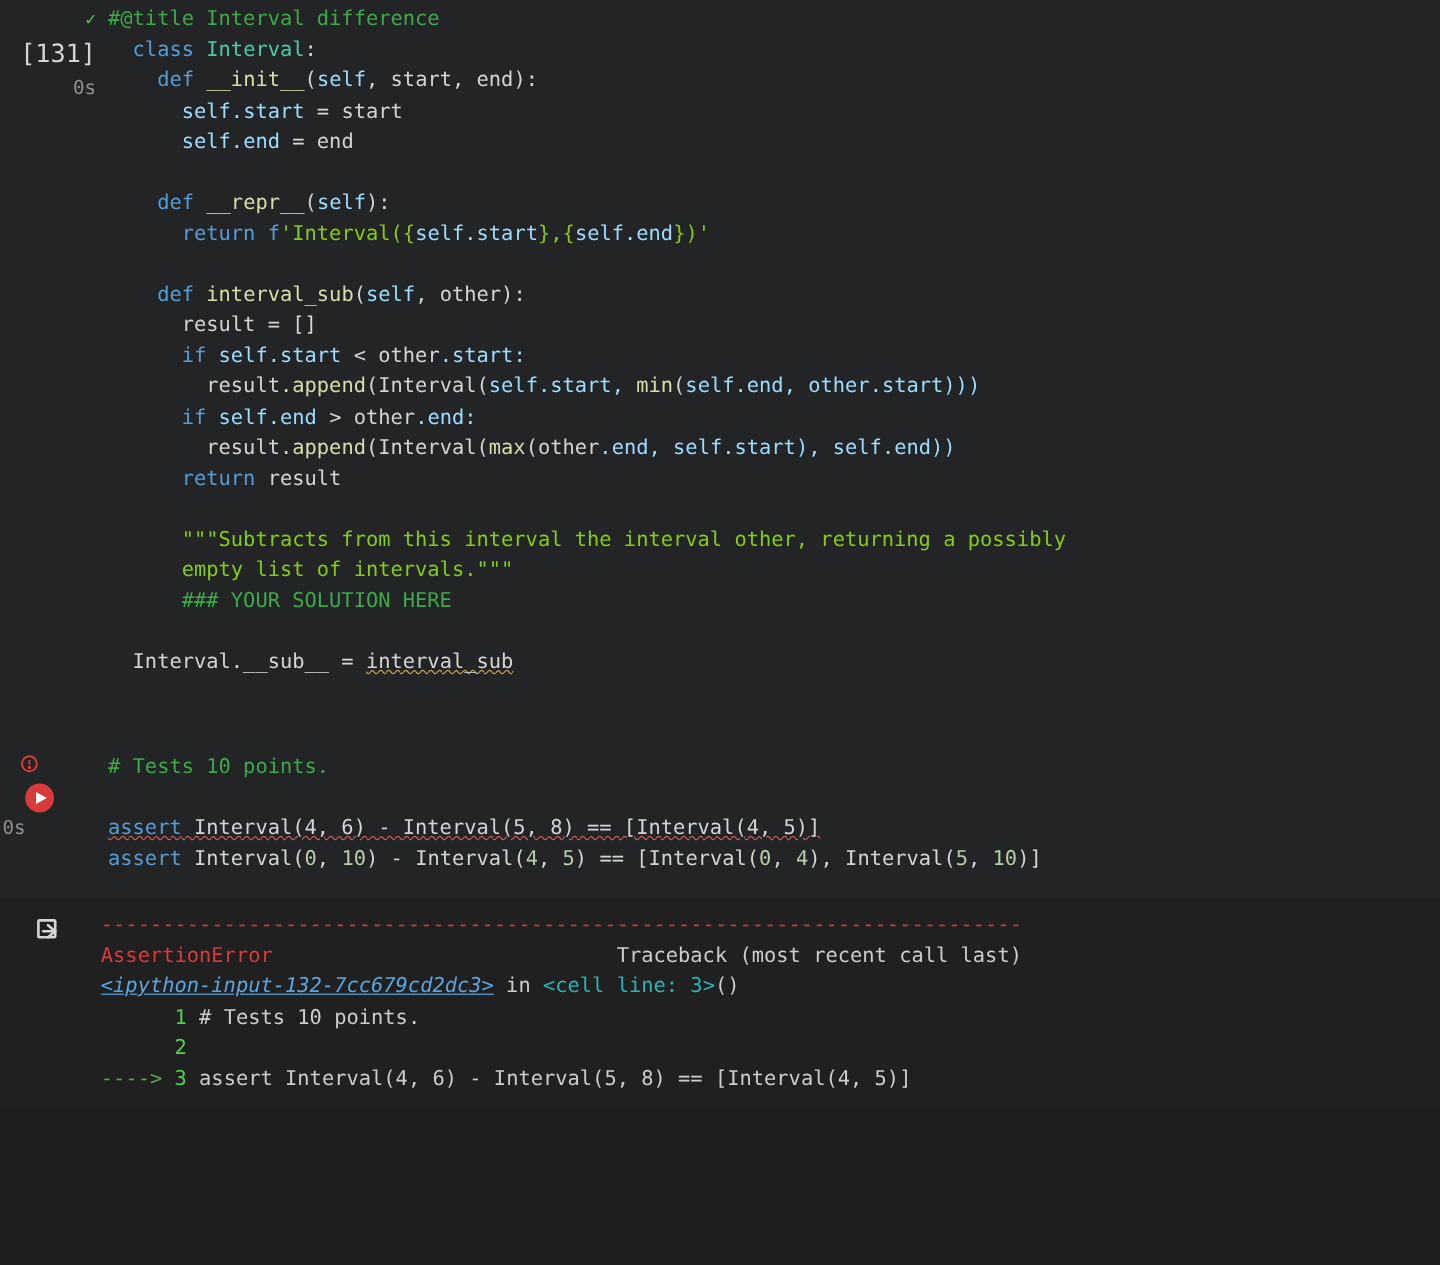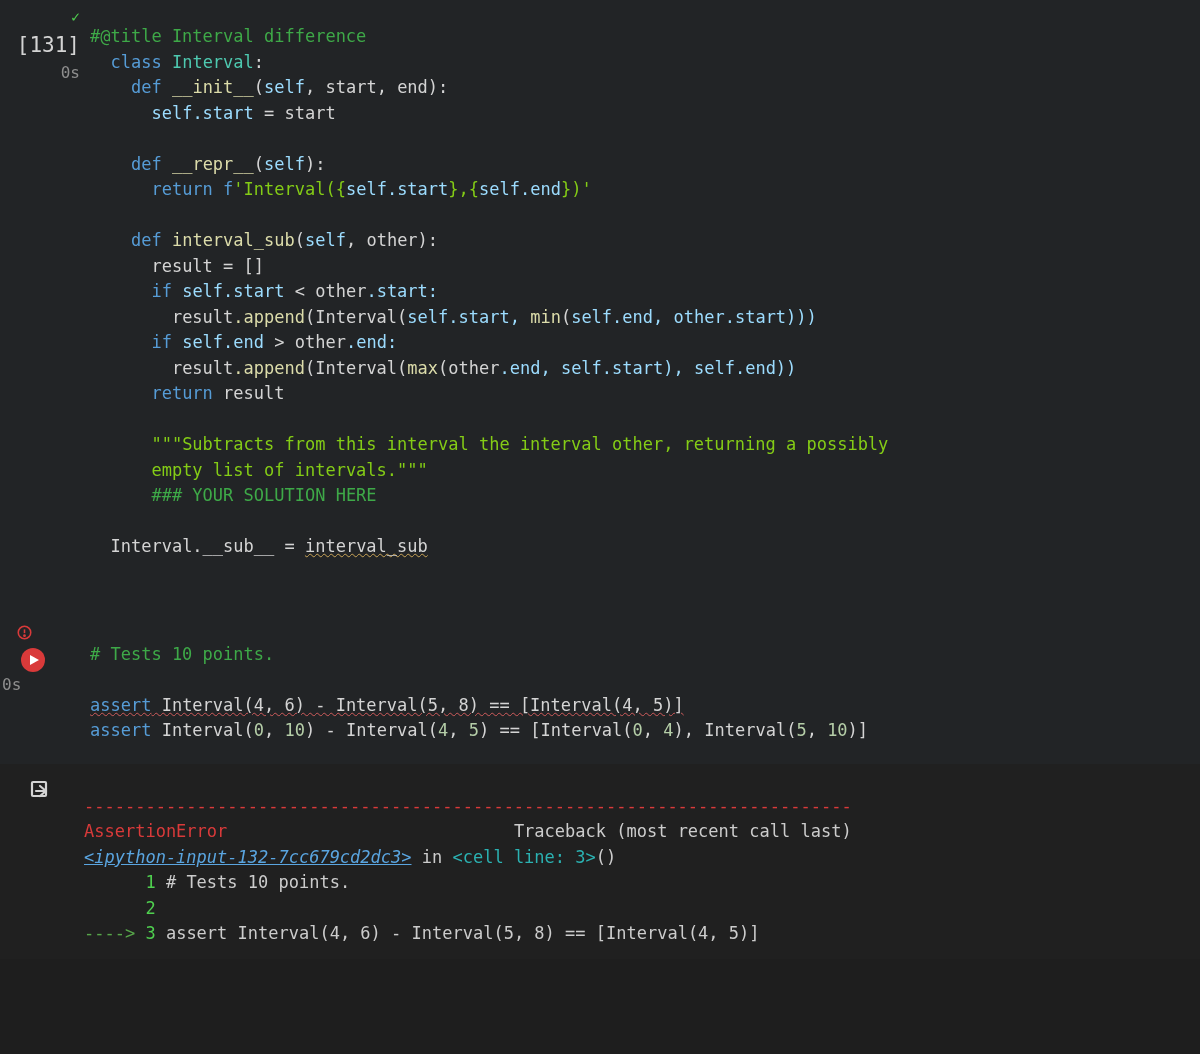--- a/index.html
+++ b/index.html
@@ -58,21 +58,20 @@
     height: 0;
     border-left: 9px solid #fff;
     border-top: 5px solid transparent;
     border-bottom: 5px solid transparent;
     margin-left: 3px;
   }
   .code-area {
     flex: 1;
     padding-top: 4px;
     padding-left: 4px;
-    margin-top: 20px;
   }
   .cell1 {
     background: #222426;
     padding-bottom: 36px;
     border-bottom: 0;
   }
   .cell2 {
     background: #222426;
     padding-top: 22px;
     padding-bottom: 20px;
@@ -134,20 +133,21 @@
   <div class="gutter">
     <span class="gutter-check">✓</span>
     <span class="gutter-exec">[131]</span>
     <span class="gutter-time">0s</span>
   </div>
   <div class="code-area">
 <pre><span class="c-comment">#@title Interval difference</span></pre>
 <pre>  <span class="c-keyword">class</span> <span class="c-classname">Interval</span><span>:</span></pre>
 <pre>    <span class="c-keyword">def</span> <span class="c-func">__init__</span><span>(</span><span class="c-self">self</span><span>, start, end):</span></pre>
 <pre>      <span class="c-self">self</span><span class="c-attr">.start</span><span> = start</span></pre>
+<pre>      <span class="c-self">self</span><span class="c-attr">.end</span><span> = end</span></pre>
 <pre> </pre>
 <pre>    <span class="c-keyword">def</span> <span class="c-func">__repr__</span><span>(</span><span class="c-self">self</span><span>):</span></pre>
 <pre>      <span class="c-keyword">return</span><span class="c-keyword"> f</span><span class="c-str">'Interval(</span><span class="c-str">{</span><span class="c-self">self</span><span class="c-attr">.start</span><span class="c-str">}</span><span class="c-str">,</span><span class="c-str">{</span><span class="c-self">self</span><span class="c-attr">.end</span><span class="c-str">}</span><span class="c-str">)'</span></pre>
 <pre> </pre>
 <pre>    <span class="c-keyword">def</span> <span class="c-func">interval_sub</span><span>(</span><span class="c-self">self</span><span>, other):</span></pre>
 <pre>      <span>result = []</span></pre>
 <pre>      <span class="c-keyword">if</span><span class="c-self"> self</span><span class="c-attr">.start</span><span> &lt; other</span><span class="c-attr">.start:</span></pre>
 <pre>        <span>result</span><span class="c-func">.append</span><span>(Interval(</span><span class="c-self">self</span><span class="c-attr">.start, </span><span class="c-func">min</span><span>(</span><span class="c-self">self</span><span class="c-attr">.end, other</span><span class="c-attr">.start)))</span></pre>
 <pre>      <span class="c-keyword">if</span><span class="c-self"> self</span><span class="c-attr">.end</span><span> &gt; other</span><span class="c-attr">.end:</span></pre>
 <pre>        <span>result</span><span class="c-func">.append</span><span>(Interval(</span><span class="c-func">max</span><span>(other</span><span class="c-attr">.end, </span><span class="c-self">self</span><span class="c-attr">.start), </span><span class="c-self">self</span><span class="c-attr">.end))</span></pre>

